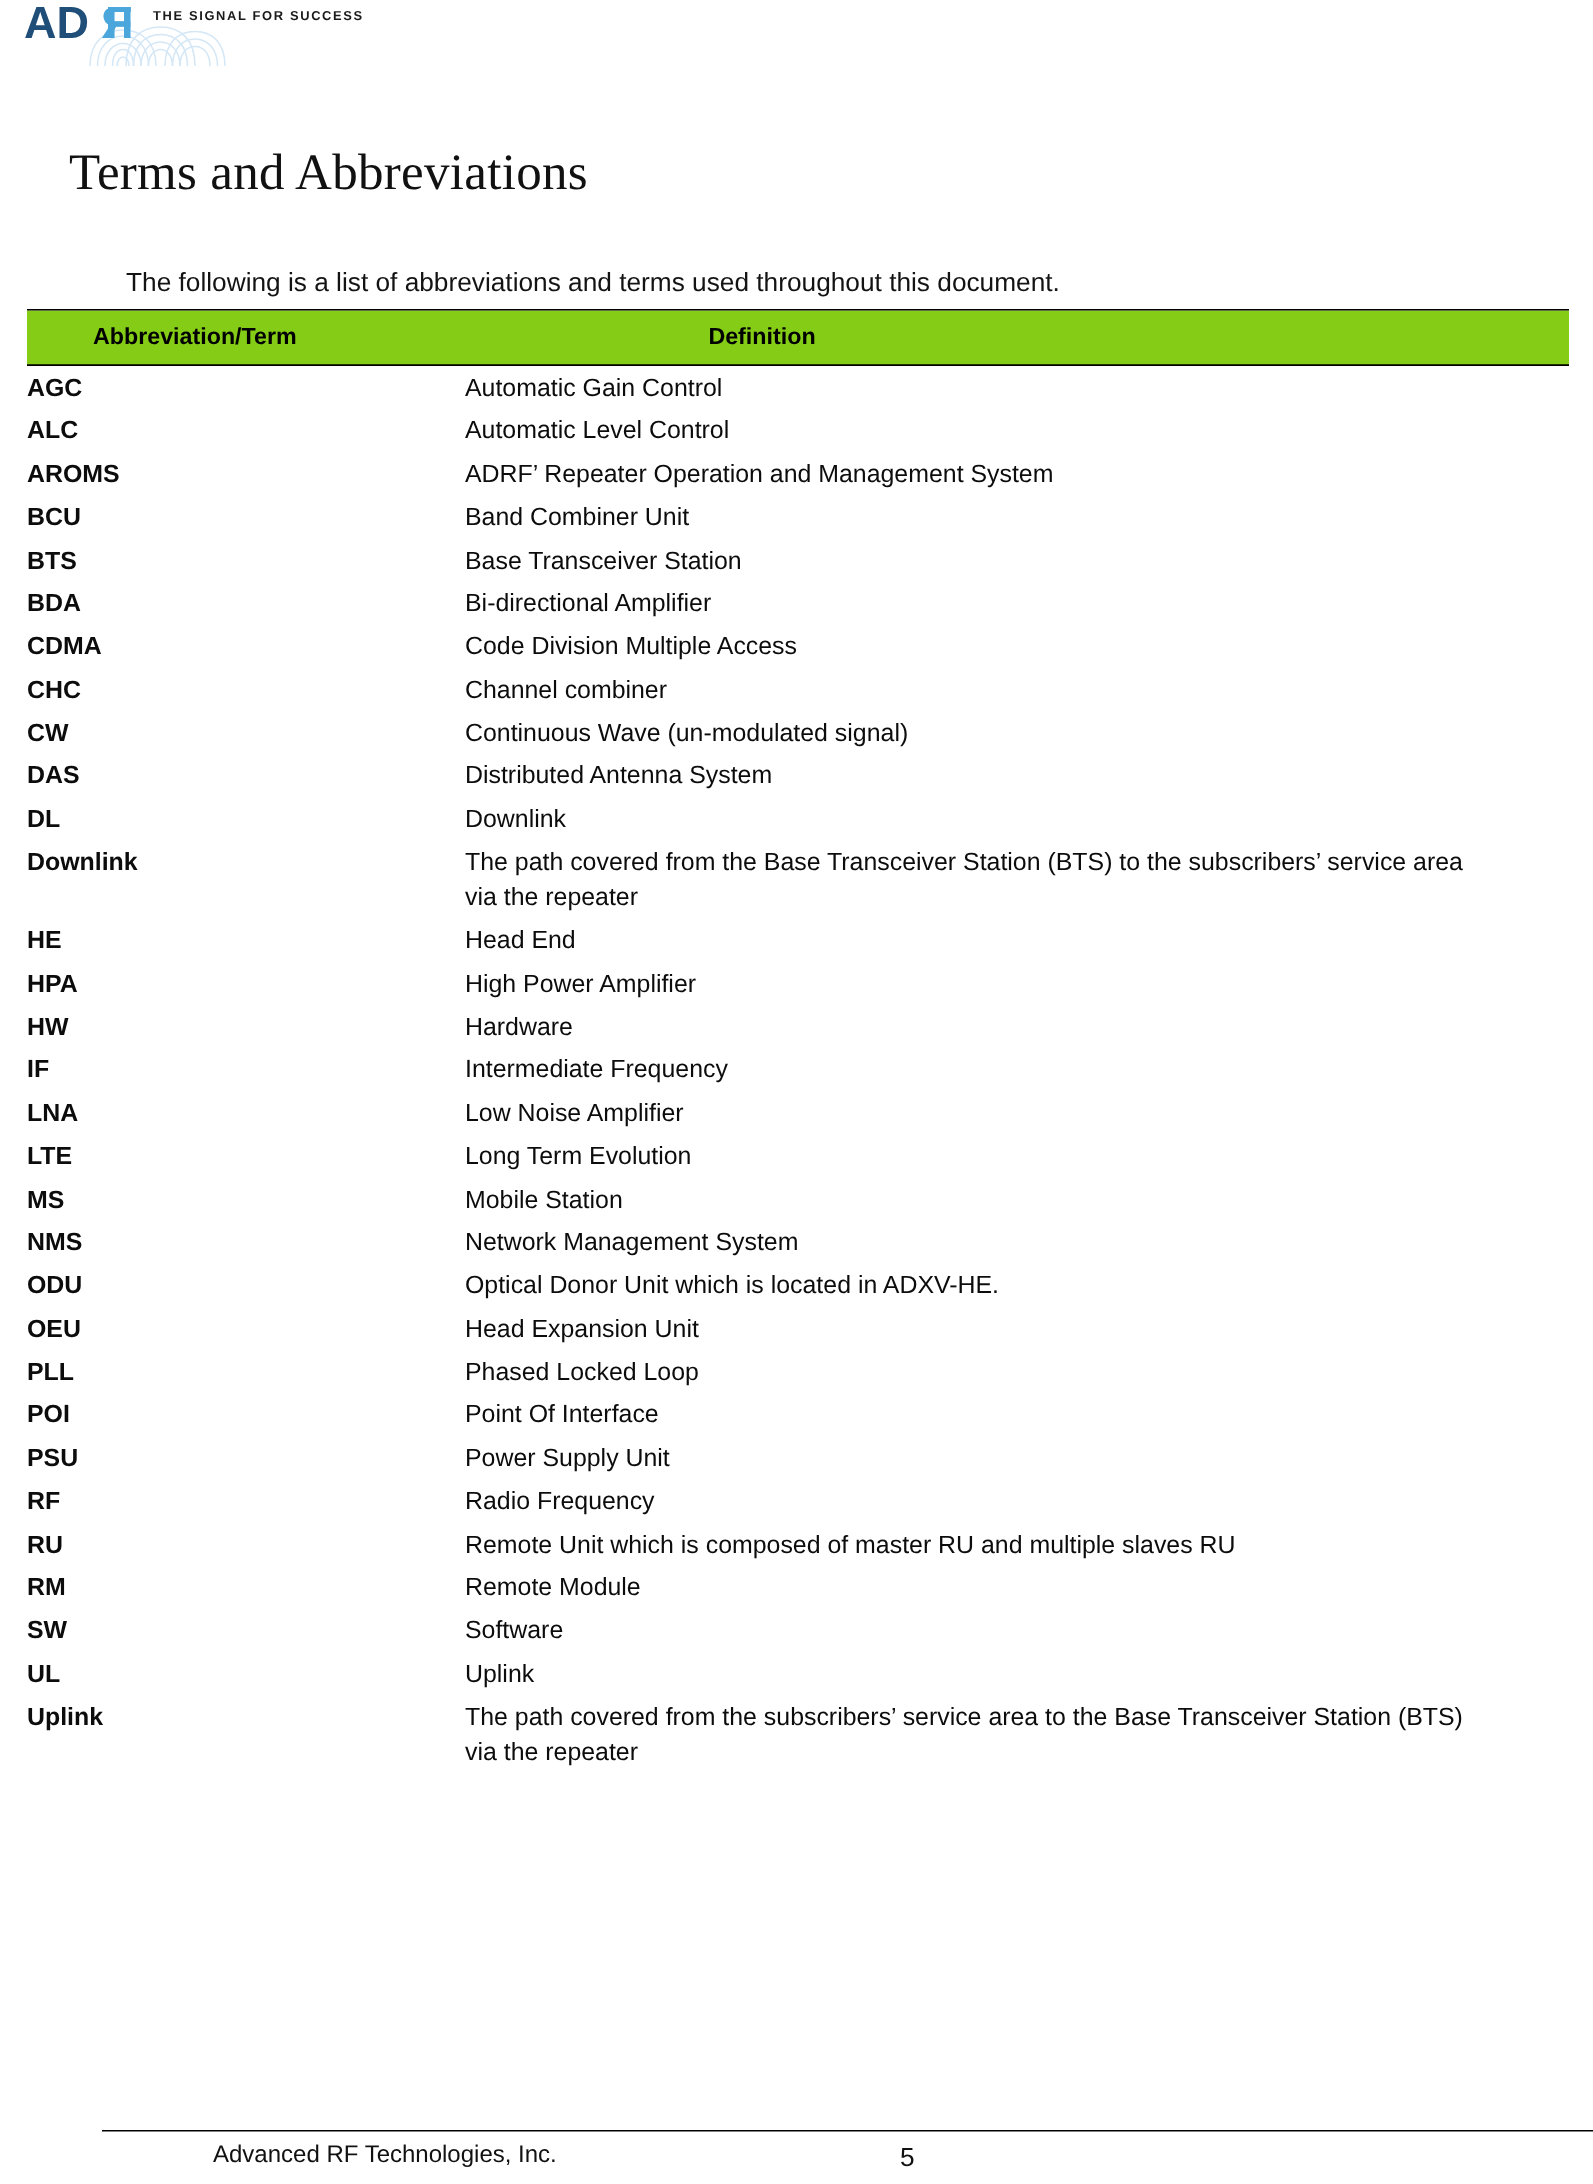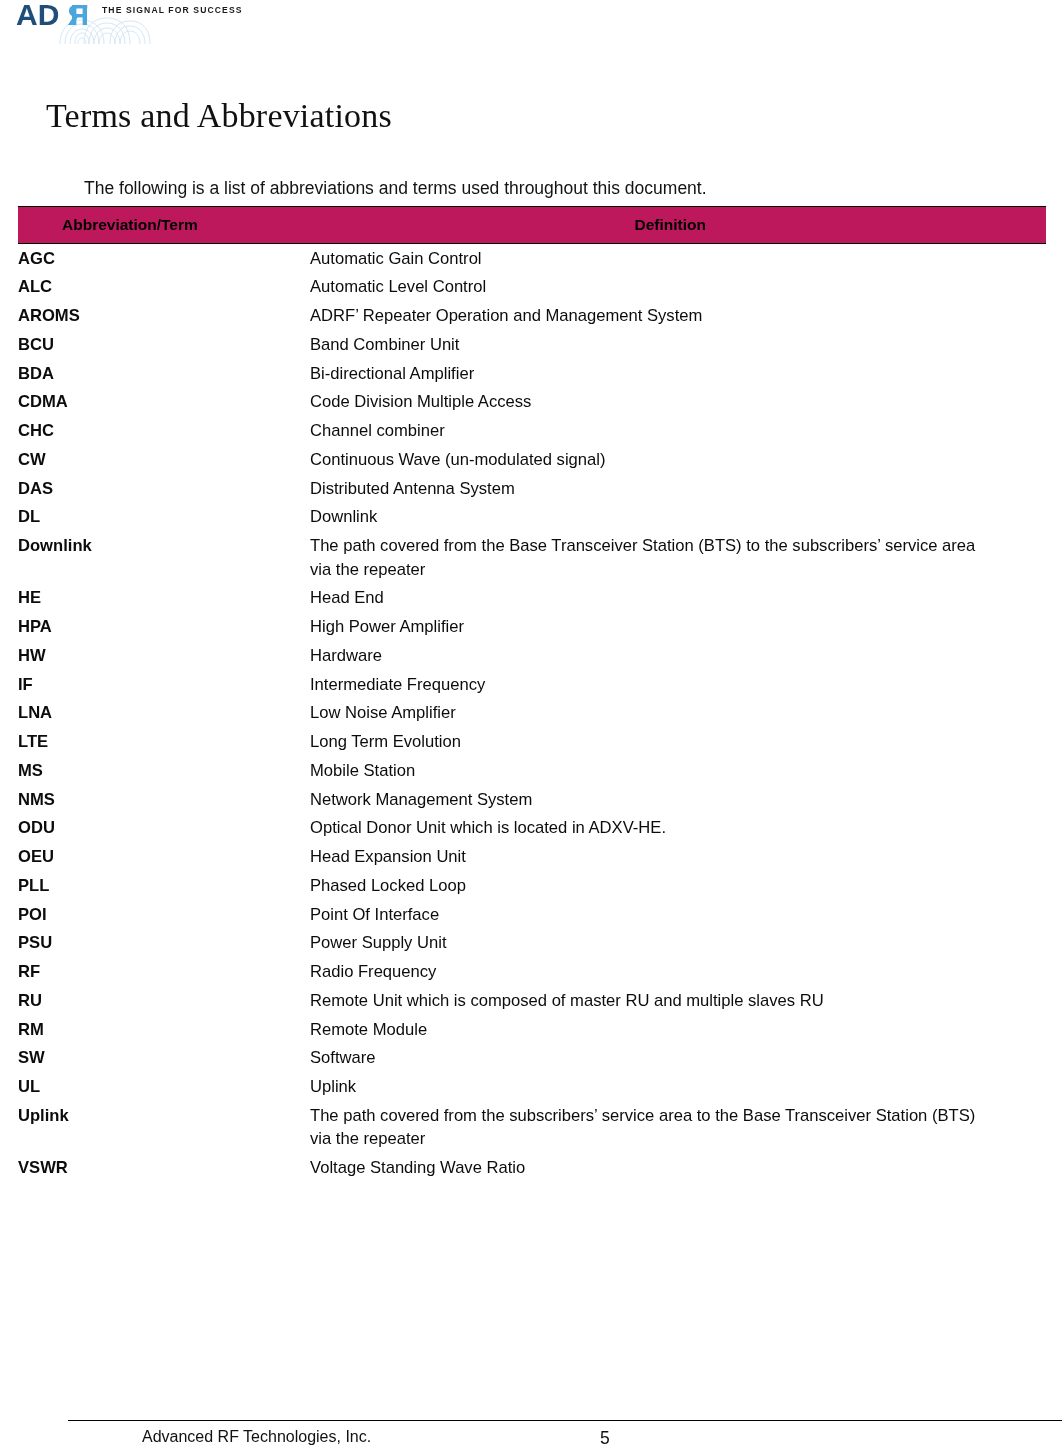--- a/index.html
+++ b/index.html
@@ -62,35 +62,35 @@
     left: 18px;
     top: 206px;
     width: 1028px;
   }
   table.terms {
     border-collapse: collapse;
     width: 1028px;
     table-layout: fixed;
   }
   table.terms thead th {
-    background: #be185d;
+    background: #84cc16;
     border-top: 1.6px solid #000;
     border-bottom: 1.6px solid #000;
     font-size: 15.5px;
     font-weight: bold;
     padding: 9px 0 9px 0;
     color: #000;
   }
   th.col-term {
     width: 248px;
     text-align: left;
     padding-left: 44px !important;
   }
   th.col-def {
-    text-align: right;
+    text-align: center;
     padding-right: 340px !important;
   }
   table.terms tbody td {
     font-size: 16.6px;
     padding: 2.6px 0;
     vertical-align: top;
     line-height: 1.42;
     color: #0c0c0c;
   }
   td.term {
@@ -205,20 +205,26 @@
             <span class="wrap2">ADRF’ Repeater Operation and Management System</span>
           </td>
         </tr>
         <tr>
           <td class="term">BCU</td>
           <td class="definition">
             <span class="wrap2">Band Combiner Unit</span>
           </td>
         </tr>
         <tr>
+          <td class="term">BTS</td>
+          <td class="definition">
+            <span class="wrap2">Base Transceiver Station</span>
+          </td>
+        </tr>
+        <tr>
           <td class="term">BDA</td>
           <td class="definition">
             <span class="wrap2">Bi-directional Amplifier</span>
           </td>
         </tr>
         <tr>
           <td class="term">CDMA</td>
           <td class="definition">
             <span class="wrap2">Code Division Multiple Access</span>
           </td>
@@ -360,26 +366,20 @@
           <td class="term">UL</td>
           <td class="definition">
             <span class="wrap2">Uplink</span>
           </td>
         </tr>
         <tr>
           <td class="term">Uplink</td>
           <td class="definition">
             <span class="wrap2">The path covered from the subscribers’ service area to the Base Transceiver Station (BTS)</span>
             <span class="wrap2">via the repeater</span>
-          </td>
-        </tr>
-        <tr>
-          <td class="term">VSWR</td>
-          <td class="definition">
-            <span class="wrap2">Voltage Standing Wave Ratio</span>
           </td>
         </tr>
       </tbody>
   </table>
 </div>
 
 <div class="page-footer">
   <div class="footer-rule"></div>
   <div class="footer-company">Advanced RF Technologies, Inc.</div>
   <div class="footer-pageno">5</div>

